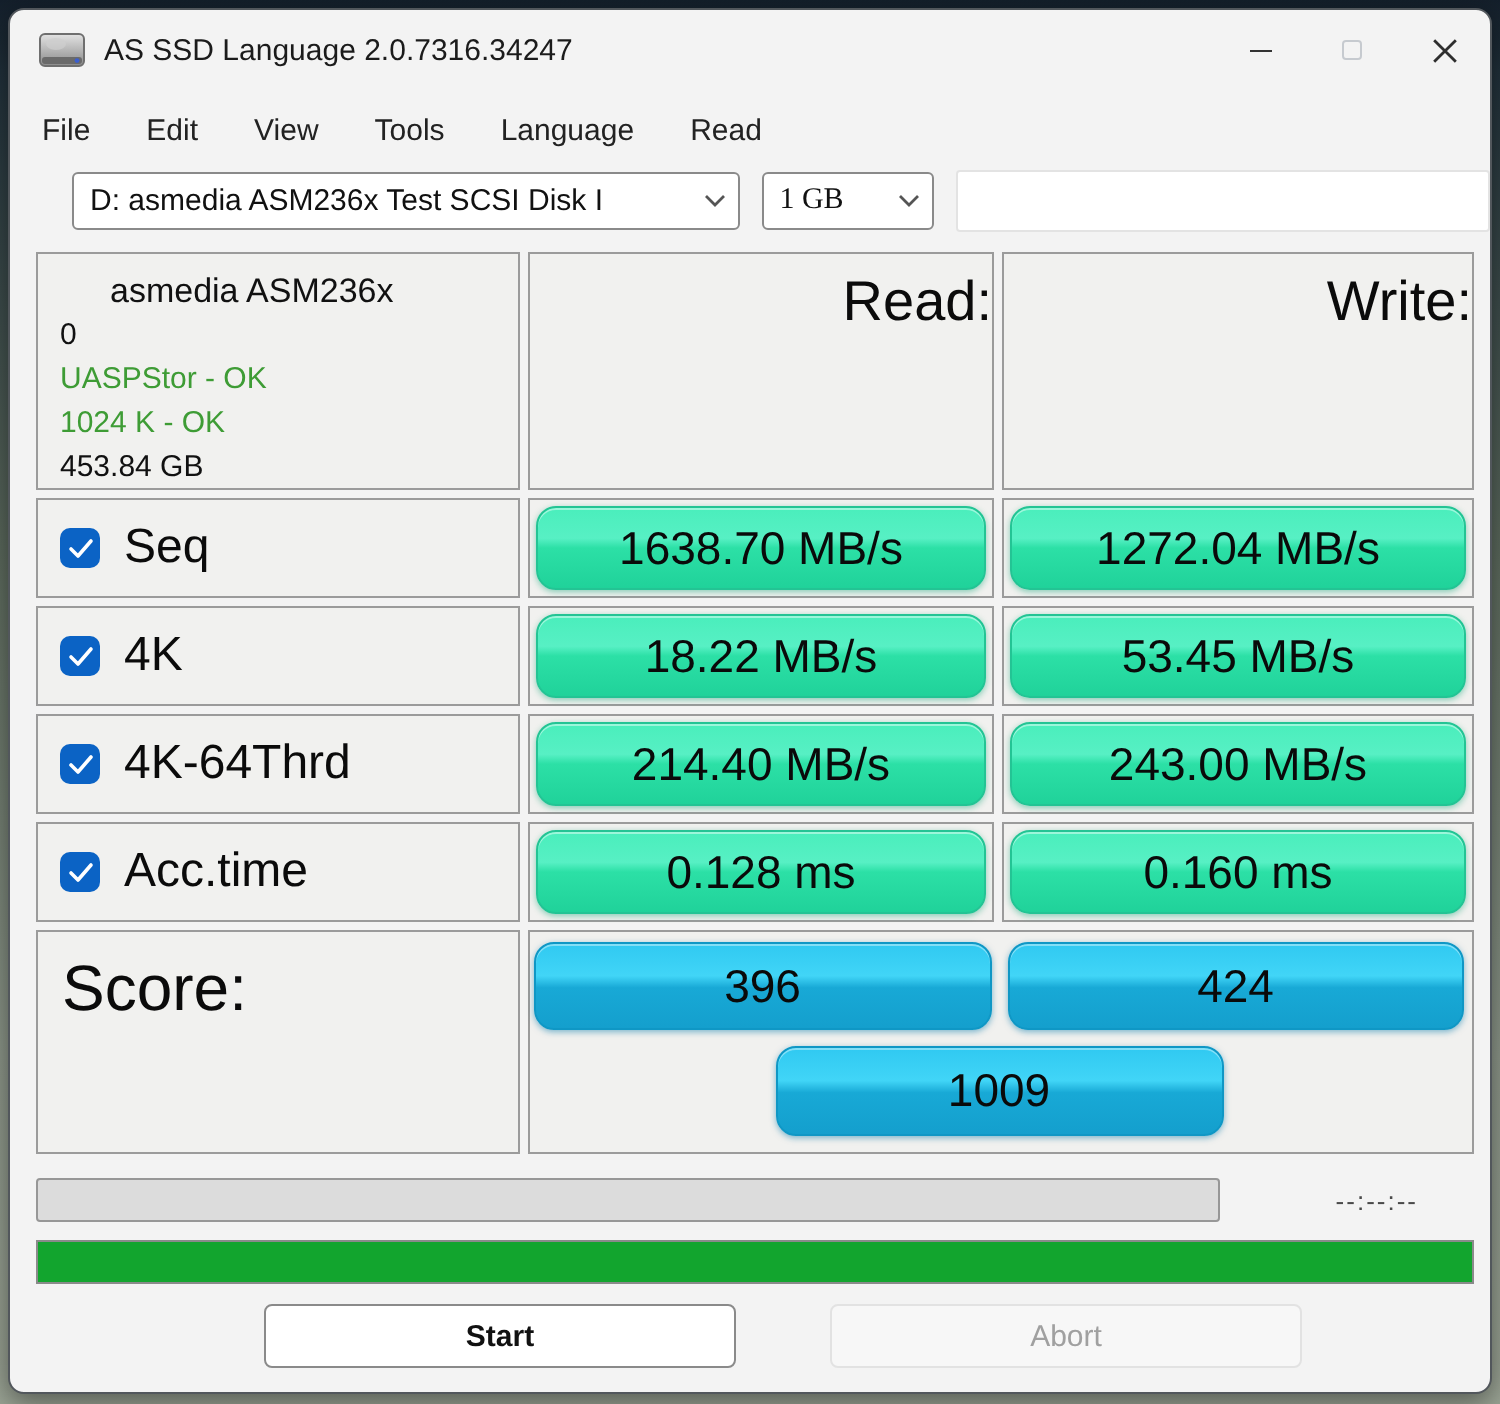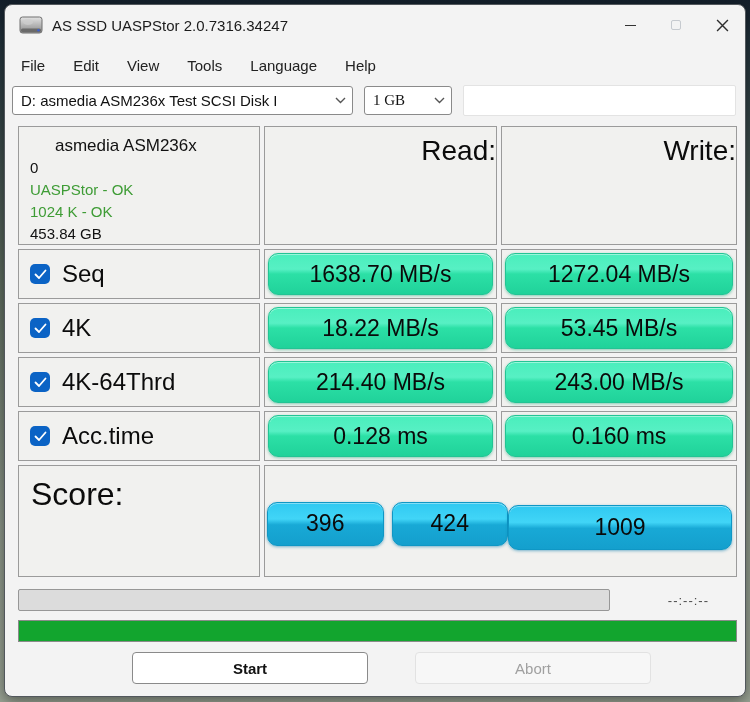--- a/index.html
+++ b/index.html
@@ -21,21 +21,21 @@
   .win-btn { width:46px; height:100%; display:flex; align-items:center; justify-content:center; }
   .min-glyph { width:11px; height:0; border-top:1.6px solid #333; display:block; }
   .max-glyph { width:10px; height:10px; border:1.4px solid #c6cacf; border-radius:2px; display:block; }
   
   .menubar { position:absolute; left:0; top:43px; width:100%; height:34px; display:flex; align-items:center; padding-left:2px; }
   .menu-item { font-size:15px; color:#222; padding:5px 14px; border-radius:4px; }
   
   .toolbar { position:absolute; left:0; top:79px; width:100%; height:32px; display:flex; align-items:center; padding-left:7px; }
   .combo {
     height:29px; background:#fff; border:1px solid #8a8a8a; border-radius:3px;
-    display:flex; align-items:center; font-size:15px; color:#111; padding:0 6px 0 8px;
+    display:flex; align-items:center; font-size:15px; color:#111; padding:0 6px 0 8px;margin-left:24px;
   }
   .combo .combo-text { flex:1 1 auto; overflow:hidden; white-space:nowrap; }
   .combo-drive { width:341px; }
   .combo-size { width:88px; margin-left:11px;font-family:Liberation Serif, serif; }
   .chevron { flex:0 0 auto; margin-left:6px; }
   .free-field { width:273px; height:31px; margin-left:11px; background:#fff; border:1px solid #e3e3e3; border-radius:2px; }
   
   .grid {
     position:absolute; left:13px; top:121px; width:719px;
     display:grid; grid-template-columns:242px 233px 1fr;
@@ -59,21 +59,21 @@
     background:linear-gradient(180deg,#4aeebc 0%,#57f0c4 38%,#2ce0a6 50%,#20d29a 100%);
     border:1px solid #23c494;
     box-shadow:0 1px 3px rgba(0,160,110,.45), inset 0 1px 0 rgba(255,255,255,.45);
   }
   .pill-blue {
     background:linear-gradient(180deg,#30c9f1 0%,#41d5f7 38%,#18a9d6 52%,#149fcd 100%);
     border:1px solid #0f97c5;
     box-shadow:0 1px 3px rgba(0,120,170,.5), inset 0 1px 0 rgba(255,255,255,.4);
   }
   .score-label-cell { padding:10px 0 0 12px; font-size:32px; color:#0b0b0b; }
-  .score-cell { grid-column:2 / 4; display:flex; flex-direction:row; align-items:center; padding:5px 4px 0 2px; }
+  .score-cell { grid-column:2 / 4; display:flex; flex-direction:column; align-items:center; padding:5px 4px 0 2px; }
   .score-row1 { display:flex; width:100%; gap:8px; }
   .score-pill { height:44px; flex:1 1 0; }
   .score-total-pill { width:224px; height:45px; margin-top:8px; flex:none; }
   
   .progress-row { position:absolute; left:13px; top:583px; width:719px; height:24px; display:flex; align-items:center; }
   .progress-bar { width:592px; height:22px; background:#dcdcdc; border:1px solid #979797; border-radius:2px; }
   .time-text { margin-left:auto; margin-right:28px; font-size:13px; color:#4a4a4a; letter-spacing:1px; }
   .status-bar { position:absolute; left:13px; top:615px; width:719px; height:22px; background:#12a52e; border:1px solid #8a8a8a; }
   .button-row { position:absolute; left:127px; top:647px; display:flex; gap:47px; }
   .btn { width:236px; height:32px; display:flex; align-items:center; justify-content:center; font-size:15px; border-radius:4px; }
@@ -92,21 +92,21 @@
           <stop offset="0" stop-color="#e3e3e3"></stop>
             <stop offset=".6" stop-color="#adadad"></stop>
             <stop offset="1" stop-color="#8b8b8b"></stop>
         </linearGradient>
       </defs>
       <rect x="1" y="2" width="22" height="16" rx="2.5" fill="url(#hdg)" stroke="#6f6f6f" stroke-width="1"></rect>
       <rect x="2" y="13.5" width="20" height="3.5" rx="1.5" fill="#6a6a6a"></rect>
       <circle cx="19.5" cy="15.3" r="1.2" fill="#3b5fd0"></circle>
       <ellipse cx="9" cy="7" rx="5" ry="3" fill="#cfcfcf" opacity=".7"></ellipse>
     </svg>
-    <span class="title-text">AS SSD UASPStor 2.0.7316.34247</span>
+    <span class="title-text">AS SSD Language 2.0.7316.34247</span>
     <div class="win-controls">
       <div class="win-btn">
           <span class="min-glyph"></span>
         </div>
       <div class="win-btn">
           <span class="max-glyph"></span>
         </div>
       <div class="win-btn">
         <svg width="13" height="13" viewBox="0 0 12 12">
           <path d="M1 1 L11 11 M11 1 L1 11" stroke="#2e2e2e" stroke-width="1.3"></path>
@@ -114,21 +114,21 @@
       </div>
     </div>
   </div>
 
   <div class="menubar">
     <span class="menu-item">File</span>
     <span class="menu-item">Edit</span>
     <span class="menu-item">View</span>
     <span class="menu-item">Tools</span>
     <span class="menu-item">Language</span>
-    <span class="menu-item">Help</span>
+    <span class="menu-item">Read</span>
   </div>
 
   <div class="toolbar">
     <div class="combo combo-drive">
       <span class="combo-text">D: asmedia ASM236x Test SCSI Disk I</span>
       <svg class="chevron" width="11" height="7" viewBox="0 0 11 7">
         <path d="M1 1 L5.5 5.5 L10 1" fill="none" stroke="#555" stroke-width="1.4"></path>
       </svg>
     </div>
     <div class="combo combo-size">

